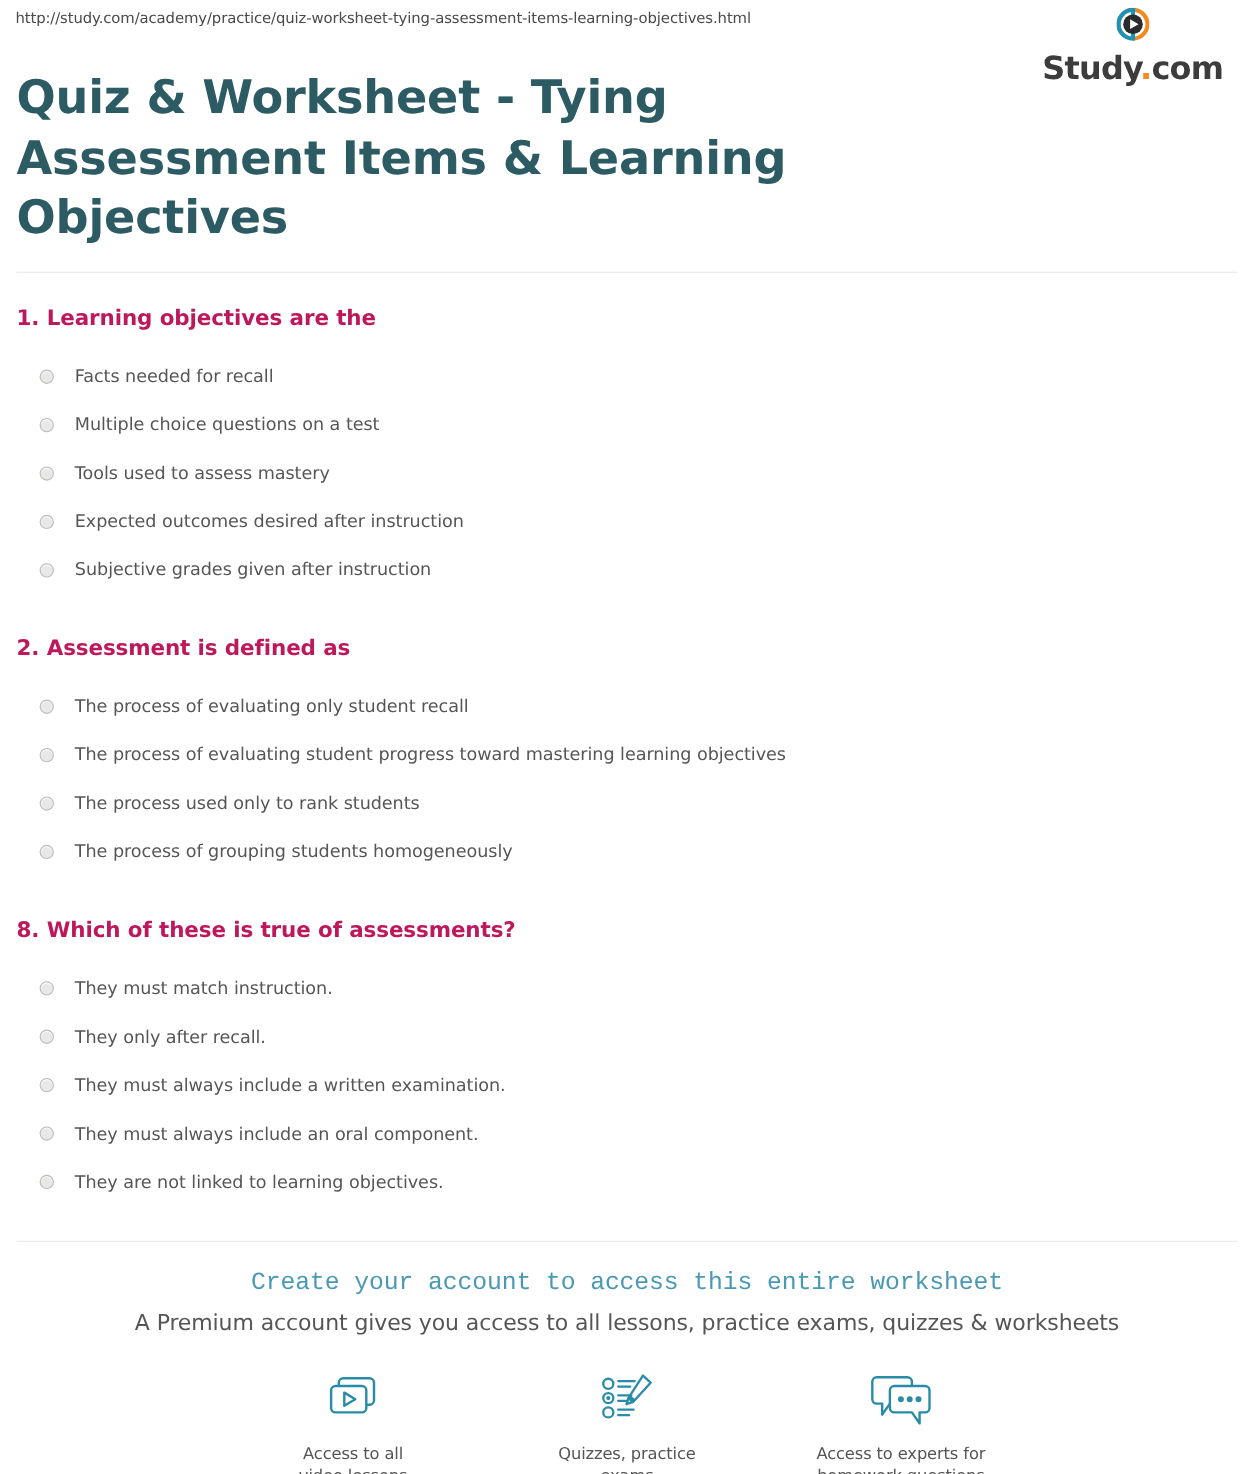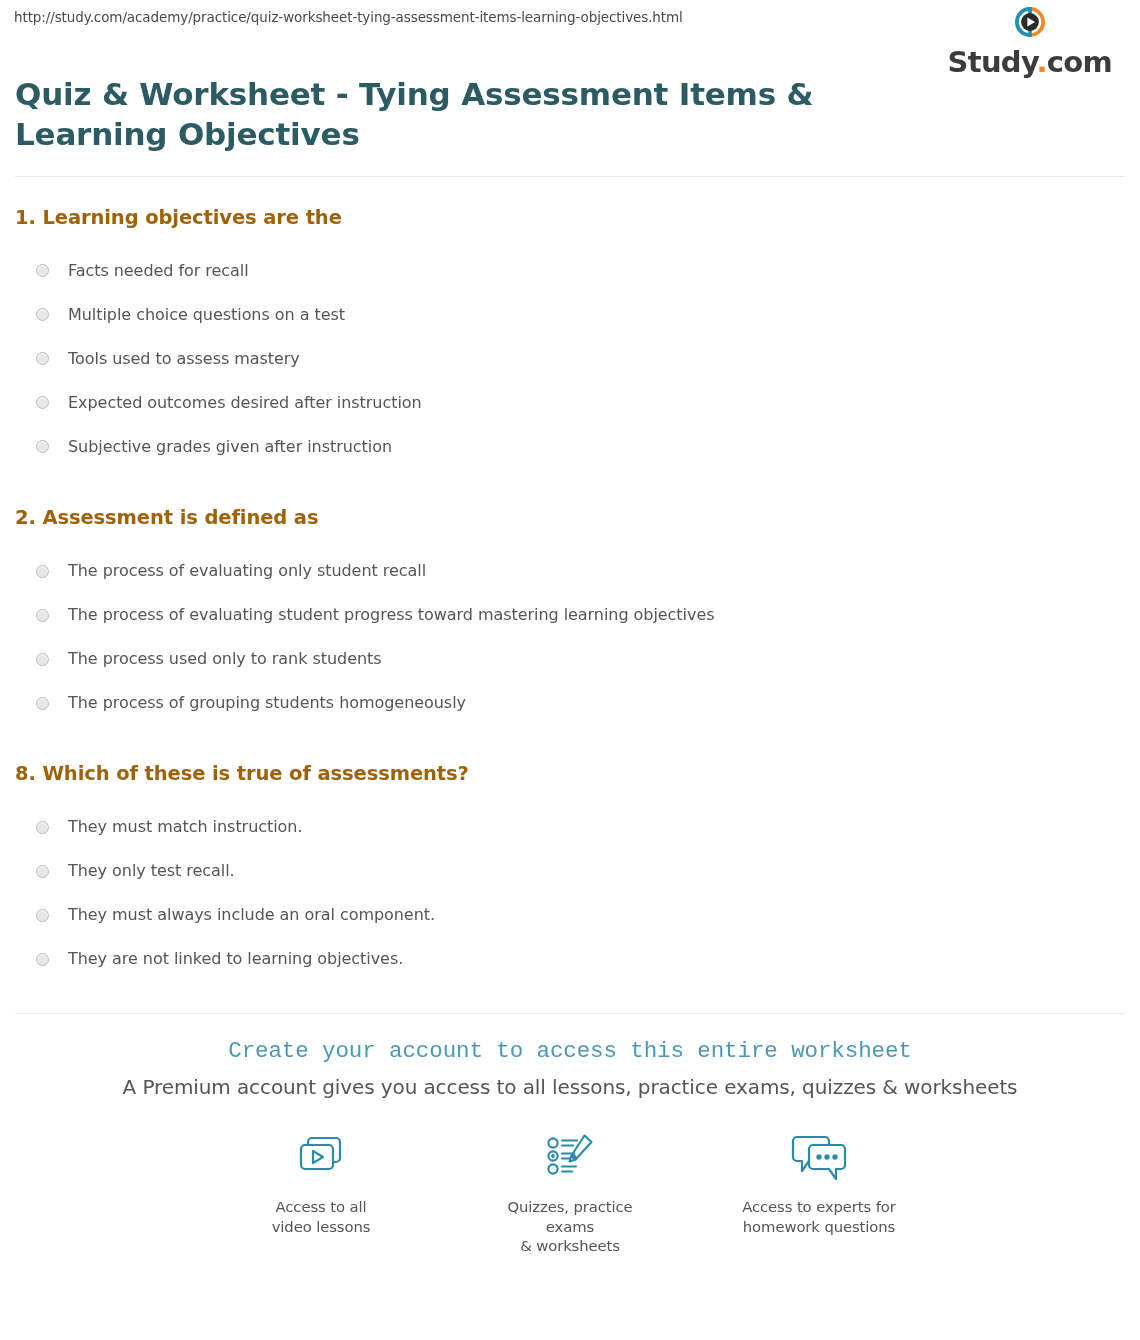--- a/index.html
+++ b/index.html
@@ -54,44 +54,44 @@
     color: #3c3c3c;
     letter-spacing: -0.7px;
     line-height: 1;
     white-space: nowrap;
   }
   .logo-text .dot { color: #f18a21; }
   .logo-text .com { color: #3c3c3c; }
 
   
   .title {
-    font-size: 31px;
+    font-size: 42px;
     font-weight: 700;
     color: #2c5b63;
     line-height: 1.30;
     letter-spacing: -0.2px;
-    margin: 18px 0 0 1px;
+    margin: 6px 0 0 1px;
     max-width: 830px;
   }
 
   .rule {
     border: 0;
     border-top: 1px solid #e6e8ea;
     margin: 21px 1px 0 1px;
   }
 
   
   .questions { margin-top: 29px; }
   .question { margin-bottom: 37px; }
   .question:last-child { margin-bottom: 0; }
 
   .q-text {
     font-size: 19.5px;
     font-weight: 700;
-    color: #a16207;
+    color: #be185d;
     letter-spacing: -0.1px;
     margin: 0 0 19px 1px;
     line-height: 1.25;
   }
 
   .answers { margin: 0; padding: 0; list-style: none; }
   .answer {
     display: flex;
     align-items: center;
     height: 44px;
@@ -241,21 +241,25 @@
 
     <div class="question">
       <div class="q-text">8. Which of these is true of assessments?</div>
       <ul class="answers">
         <li class="answer">
           <span class="radio"></span>
           <span class="answer-label">They must match instruction.</span>
         </li>
         <li class="answer">
           <span class="radio"></span>
-          <span class="answer-label">They only test recall.</span>
+          <span class="answer-label">They only after recall.</span>
+        </li>
+        <li class="answer">
+          <span class="radio"></span>
+          <span class="answer-label">They must always include a written examination.</span>
         </li>
         <li class="answer">
           <span class="radio"></span>
           <span class="answer-label">They must always include an oral component.</span>
         </li>
         <li class="answer">
           <span class="radio"></span>
           <span class="answer-label">They are not linked to learning objectives.</span>
         </li>
       </ul>

